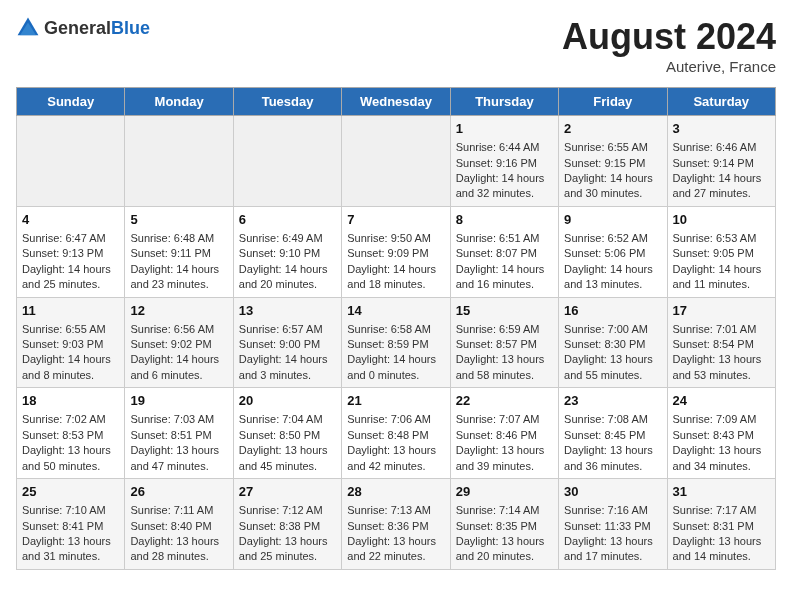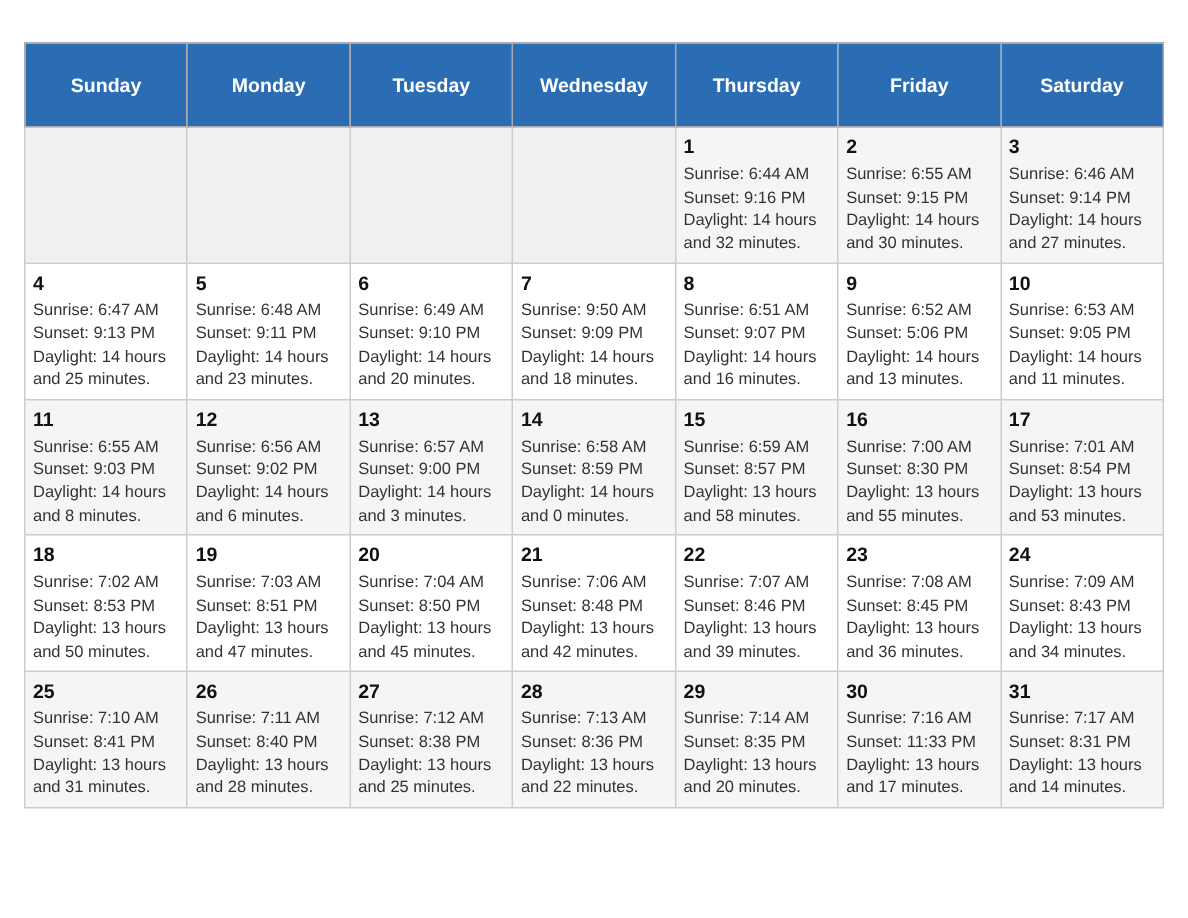--- a/index.html
+++ b/index.html
@@ -40,21 +40,21 @@
     table {
       width: 100%;
       border-collapse: collapse;
       table-layout: fixed;
     }
     thead tr {
       background-color: #2a6db5;
       color: #fff;
     }
     thead th {
-      padding: 20px 4px;
+      padding: 6px 4px;
       font-size: 13px;
       font-weight: bold;
       text-align: center;
       border: 1px solid #aaa;
     }
     tbody tr {
       height: auto;
     }
     tbody tr:nth-child(odd) {
       background-color: #f5f5f5;
@@ -78,21 +78,32 @@
       margin-bottom: 2px;
     }
     .empty-cell {
       background-color: #f0f0f0;
     }
   </style>
 </head>
 <body>
 
 <div class="header">
+  <div class="logo">
+    <svg class="logo-icon" viewBox="0 0 30 30" xmlns="http://www.w3.org/2000/svg">
+      <polygon points="15,2 28,24 2,24" fill="#1a6abf"></polygon>
+      <polygon points="15,8 25,24 5,24" fill="#4a9de0" opacity="0.5"></polygon>
+    </svg>
+    <span>
+      <span style="font-size:18px;font-weight:bold;color:#333;">General</span><span style="font-size:18px;font-weight:bold;color:#1a6abf;">Blue</span>
+    </span>
+  </div>
   <div class="title-block">
+    <div class="title-month">August 2024</div>
+    <div class="title-location">Auterive, France</div>
   </div>
 </div>
 
 <table>
   <thead>
     <tr>
     <th>Sunday</th>
         <th>Monday</th>
         <th>Tuesday</th>
         <th>Wednesday</th>
@@ -109,21 +120,21 @@
         <td class="empty-cell"></td>
         <td><span class="day-number">1</span><span>Sunrise: 6:44 AM</span><br><span>Sunset: 9:16 PM</span><br><span>Daylight: 14 hours and 32 minutes.</span></td>
         <td><span class="day-number">2</span><span>Sunrise: 6:55 AM</span><br><span>Sunset: 9:15 PM</span><br><span>Daylight: 14 hours and 30 minutes.</span></td>
         <td><span class="day-number">3</span><span>Sunrise: 6:46 AM</span><br><span>Sunset: 9:14 PM</span><br><span>Daylight: 14 hours and 27 minutes.</span></td>
       </tr>
       <tr>
         <td><span class="day-number">4</span><span>Sunrise: 6:47 AM</span><br><span>Sunset: 9:13 PM</span><br><span>Daylight: 14 hours and 25 minutes.</span></td>
         <td><span class="day-number">5</span><span>Sunrise: 6:48 AM</span><br><span>Sunset: 9:11 PM</span><br><span>Daylight: 14 hours and 23 minutes.</span></td>
         <td><span class="day-number">6</span><span>Sunrise: 6:49 AM</span><br><span>Sunset: 9:10 PM</span><br><span>Daylight: 14 hours and 20 minutes.</span></td>
         <td><span class="day-number">7</span><span>Sunrise: 9:50 AM</span><br><span>Sunset: 9:09 PM</span><br><span>Daylight: 14 hours and 18 minutes.</span></td>
-        <td><span class="day-number">8</span><span>Sunrise: 6:51 AM</span><br><span>Sunset: 9:07 PM</span><br><span>Daylight: 14 hours and 16 minutes.</span></td>
+        <td><span class="day-number">8</span><span>Sunrise: 6:51 AM</span><br><span>Sunset: 8:07 PM</span><br><span>Daylight: 14 hours and 16 minutes.</span></td>
         <td><span class="day-number">9</span><span>Sunrise: 6:52 AM</span><br><span>Sunset: 5:06 PM</span><br><span>Daylight: 14 hours and 13 minutes.</span></td>
         <td><span class="day-number">10</span><span>Sunrise: 6:53 AM</span><br><span>Sunset: 9:05 PM</span><br><span>Daylight: 14 hours and 11 minutes.</span></td>
       </tr>
       <tr>
         <td><span class="day-number">11</span><span>Sunrise: 6:55 AM</span><br><span>Sunset: 9:03 PM</span><br><span>Daylight: 14 hours and 8 minutes.</span></td>
         <td><span class="day-number">12</span><span>Sunrise: 6:56 AM</span><br><span>Sunset: 9:02 PM</span><br><span>Daylight: 14 hours and 6 minutes.</span></td>
         <td><span class="day-number">13</span><span>Sunrise: 6:57 AM</span><br><span>Sunset: 9:00 PM</span><br><span>Daylight: 14 hours and 3 minutes.</span></td>
         <td><span class="day-number">14</span><span>Sunrise: 6:58 AM</span><br><span>Sunset: 8:59 PM</span><br><span>Daylight: 14 hours and 0 minutes.</span></td>
         <td><span class="day-number">15</span><span>Sunrise: 6:59 AM</span><br><span>Sunset: 8:57 PM</span><br><span>Daylight: 13 hours and 58 minutes.</span></td>
         <td><span class="day-number">16</span><span>Sunrise: 7:00 AM</span><br><span>Sunset: 8:30 PM</span><br><span>Daylight: 13 hours and 55 minutes.</span></td>

